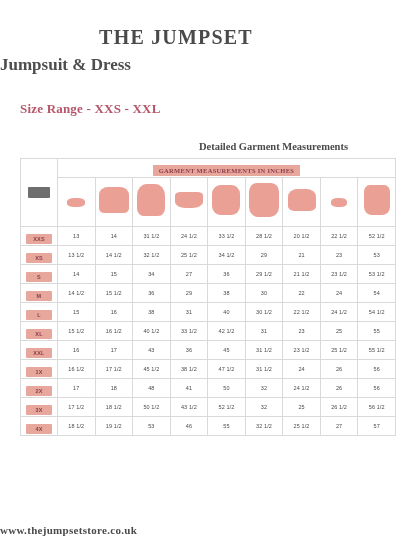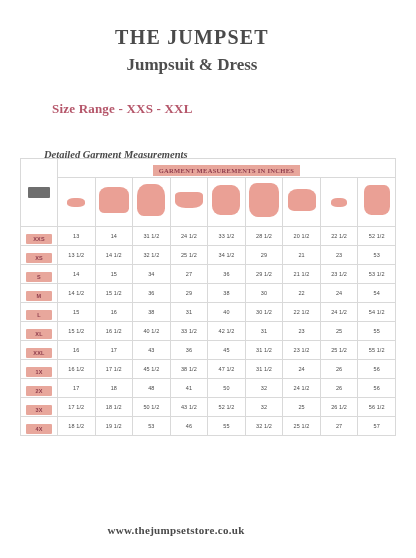--- a/index.html
+++ b/index.html
@@ -13,37 +13,36 @@
     font-family: "Liberation Sans", sans-serif;
     overflow: hidden;
     position: relative;
   }
 
   .page {
     width: 352px;
     height: 558px;
     position: relative;
     box-sizing: border-box;
-    padding-left: 32px;
   }
 
   
   .doc-title {
     text-align: center;
     font-family: "Liberation Serif", serif;
     font-weight: bold;
     font-size: 20px;
     letter-spacing: 1.2px;
     color: #4a4a4a;
     margin: 0;
     padding-top: 26px;
     line-height: 1.1;
   }
   .doc-subtitle {
-    text-align: center;
+    text-align: left;
     font-family: "Liberation Serif", serif;
     font-weight: bold;
     font-size: 17px;
     color: #4d4d4d;
     margin: 0;
     padding-top: 8px;
     line-height: 1.1;
   }
 
   .size-range {
@@ -51,28 +50,27 @@
     padding-left: 20px;
     padding-top: 26px;
     font-family: "Liberation Serif", serif;
     font-weight: bold;
     font-size: 13px;
     letter-spacing: 0.2px;
     color: #b5566a;
   }
 
   .section-heading {
-    text-align: left;
+    text-align: right;
     font-family: "Liberation Serif", serif;
     font-weight: bold;
     font-size: 10.5px;
     color: #4a4a4a;
-    margin: 12px;
+    margin: 4px;
     padding-top: 20px;
-    font-style: italic;
   }
 
   
   .table-wrap {
     position: absolute;
     left: 20px;
     top: 158px;
     width: 376px;
   }
 
@@ -157,21 +155,20 @@
     letter-spacing: 0.1px;
     background: #ffffff;
   }
 
   
   .footer-url {
     position: absolute;
     left: 0;
     right: 0;
     top: 524px;
-    text-align: center;
     font-family: "Liberation Serif", serif;
     font-weight: bold;
     font-size: 11px;
     color: #4a4a4a;
     letter-spacing: 0.3px;
   }
 </style>
 </head>
 <body>
 

